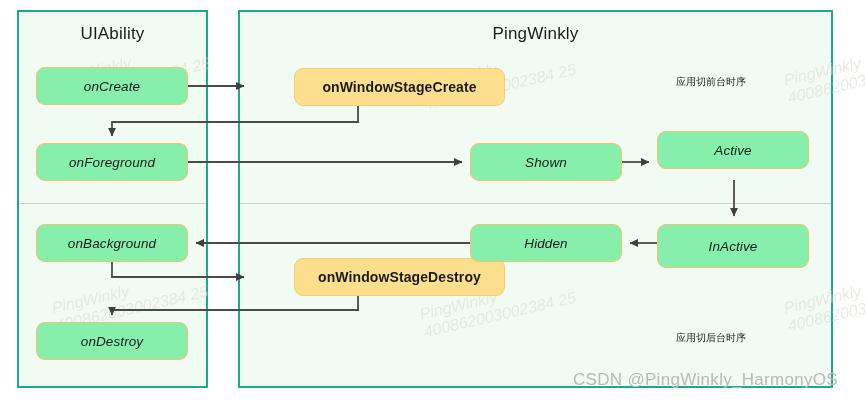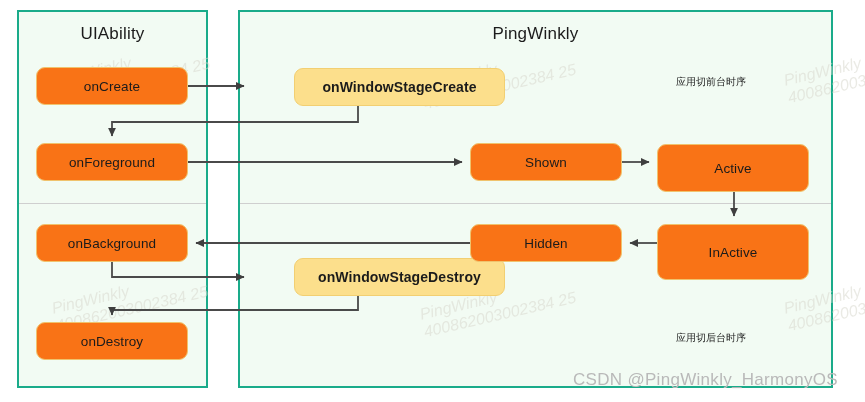--- a/index.html
+++ b/index.html
@@ -50,21 +50,21 @@
     border: 1.5px solid #f0c36d;
     border-radius: 9px;
     display: flex;
     align-items: center;
     justify-content: center;
     font-size: 13.5px;
     color: #1b1b1b;
     background: #fdfaef;
     letter-spacing: .1px;
   }
-  .node.plain { background: #f97316; }
+  .node.plain { background: #86efac; font-style: italic; }
   .node.accent {
     background: #fcdf8c;
     border-color: #f2cf72;
     font-weight: bold;
     font-size: 14px;
     margin-left: 42px;
   }
   .cn-note {
     position: absolute;
     font-size: 10px;
@@ -189,29 +189,29 @@
   </div>
 
   <div class="node accent" style="left:252px; top:258px; width:211px; height:38px;">
     <span>onWindowStageDestroy</span>
   </div>
 
   <div class="node plain" style="left:470px; top:143px; width:152px; height:38px;">
     <span>Shown</span>
   </div>
 
-  <div class="node plain" style="left:657px; top:144px; width:152px; height:48px;">
+  <div class="node plain" style="left:657px; top:131px; width:152px; height:38px;">
     <span>Active</span>
   </div>
 
   <div class="node plain" style="left:470px; top:224px; width:152px; height:38px;">
     <span>Hidden</span>
   </div>
 
-  <div class="node plain" style="left:657px; top:224px; width:152px; height:56px;">
+  <div class="node plain" style="left:657px; top:224px; width:152px; height:44px;">
     <span>InActive</span>
   </div>
 
   <div class="cn-note" style="left:676px; top:75px;">应用切前台时序</div>
   <div class="cn-note" style="left:676px; top:331px;">应用切后台时序</div>
 
   <div class="watermark-csdn">CSDN @PingWinkly_HarmonyOS</div>
 
 </div>
 

